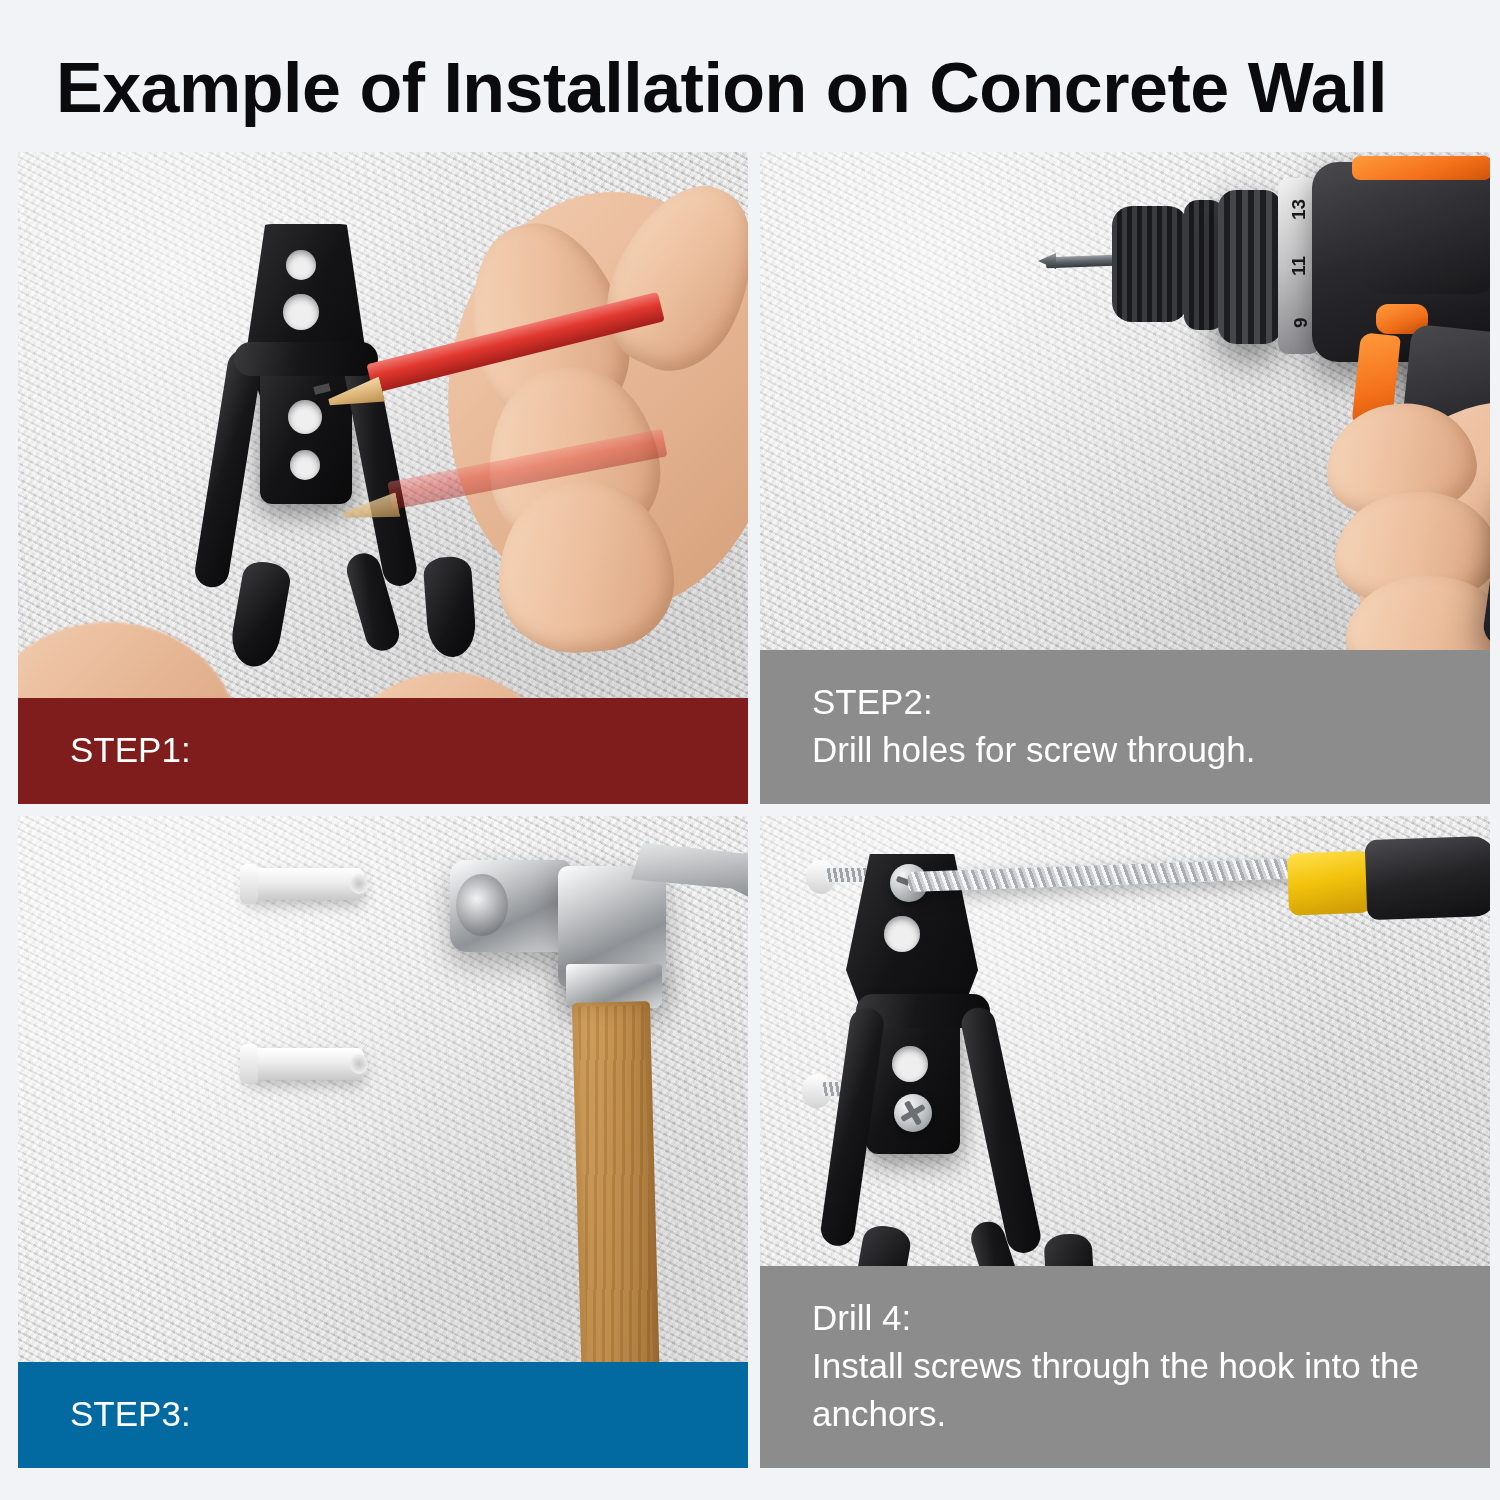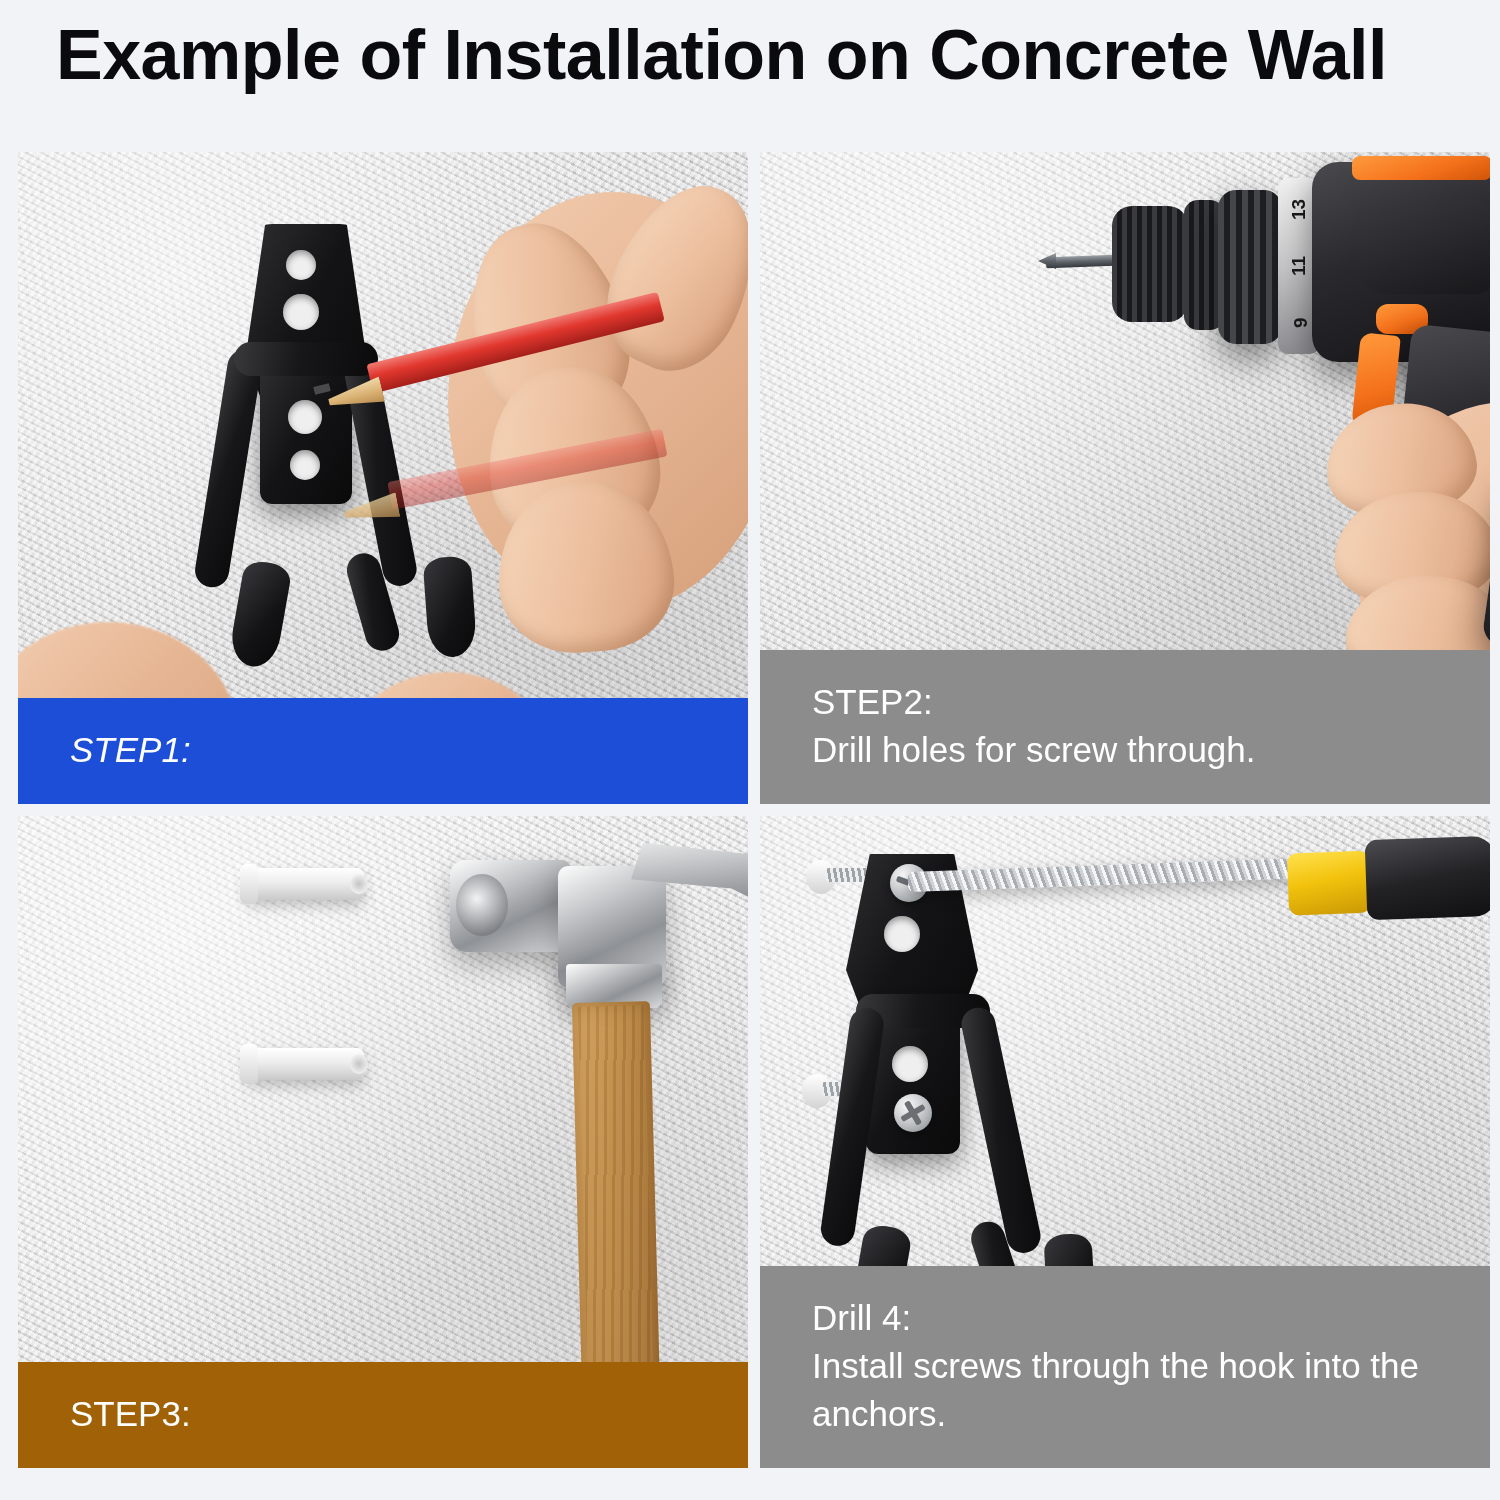--- a/index.html
+++ b/index.html
@@ -19,21 +19,21 @@
     position: relative;
     width: 1500px;
     height: 1500px;
     box-sizing: border-box;
   }
 
   
   .title {
     position: absolute;
     left: 56px;
-    top: 17px;
+    top: 50px;
     width: 1400px;
     height: 76px;
     color: #0b0b0d;
     font-family: "Liberation Sans", sans-serif;
     font-weight: 700;
     font-size: 70px;
     line-height: 76px;
     letter-spacing: -0.5px;
     transform: scaleX(1.0);
     transform-origin: left center;
@@ -289,21 +289,21 @@
         <div class="pencil-body" style="left:352px; top:212px; width:300px; height:30px; transform:rotate(-14deg); transform-origin:left center;"></div>
         <div class="pencil-wood" style="left:306px; top:224px; width:58px; height:26px; transform:rotate(-14deg); transform-origin:right center;
                     clip-path: polygon(100% 0%, 100% 100%, 6% 62%, 6% 38%);"></div>
         <div class="pencil-lead" style="left:296px; top:233px; width:16px; height:8px; transform:rotate(-14deg);"></div>
 
         <div class="pencil-body" style="left:372px; top:330px; width:280px; height:28px; transform:rotate(-11deg); transform-origin:left center; opacity:0.42;"></div>
         <div class="pencil-wood" style="left:322px; top:340px; width:58px; height:25px; transform:rotate(-11deg); transform-origin:right center; opacity:0.75;
                     clip-path: polygon(100% 0%, 100% 100%, 6% 62%, 6% 38%);"></div>
       </div>
 
-      <div class="caption" style="background: #1d4ed8; color: rgb(255, 255, 255); font-style: italic;">
+      <div class="caption" style="background: #7f1d1d; color: rgb(255, 255, 255);">
         <span class="step-label">STEP1:</span>
       </div>
     </div>
 
     <div class="panel">
       <div class="wall wall-b"></div>
 
       <div class="art">
 
         <div class="drill-bit" style="left:286px; top:104px; width:70px; height:11px; transform:rotate(-2deg); border-radius:2px;"></div>
@@ -369,21 +369,21 @@
                     background:radial-gradient(circle at 40% 40%, #f2f3f4, #7d8084 75%);"></div>
         <div class="hammer-head" style="left:540px; top:50px; width:108px; height:122px; border-radius:10px 20px 14px 10px;"></div>
         <div class="hammer-head" style="left:616px; top:30px; width:170px; height:74px; transform:rotate(18deg);
                     clip-path: polygon(0% 30%, 62% 0%, 100% 34%, 100% 66%, 58% 52%, 0% 82%);"></div>
         <div class="hammer-head" style="left:548px; top:148px; width:96px; height:44px; border-radius:4px 4px 8px 8px;"></div>
         <div class="hammer-handle" style="left:560px; top:186px; width:78px; height:470px; transform:rotate(-1.5deg);"></div>
         <div style="position:absolute; left:566px; top:190px; width:66px; height:462px; transform:rotate(-1.5deg); opacity:0.45;
                     background:repeating-linear-gradient(92deg, rgba(120,80,35,0.45) 0 3px, rgba(220,180,120,0.25) 3px 9px);"></div>
       </div>
 
-      <div class="caption" style="background: #a16207; color: rgb(255, 255, 255);">
+      <div class="caption" style="background: #0369a1; color: rgb(255, 255, 255);">
         <span class="step-label">STEP3:</span>
       </div>
     </div>
 
     <div class="panel">
       <div class="wall wall-d"></div>
 
       <div class="art">
 
         <div class="anchor-rim" style="left:46px; top:44px; width:30px; height:34px;"></div>

